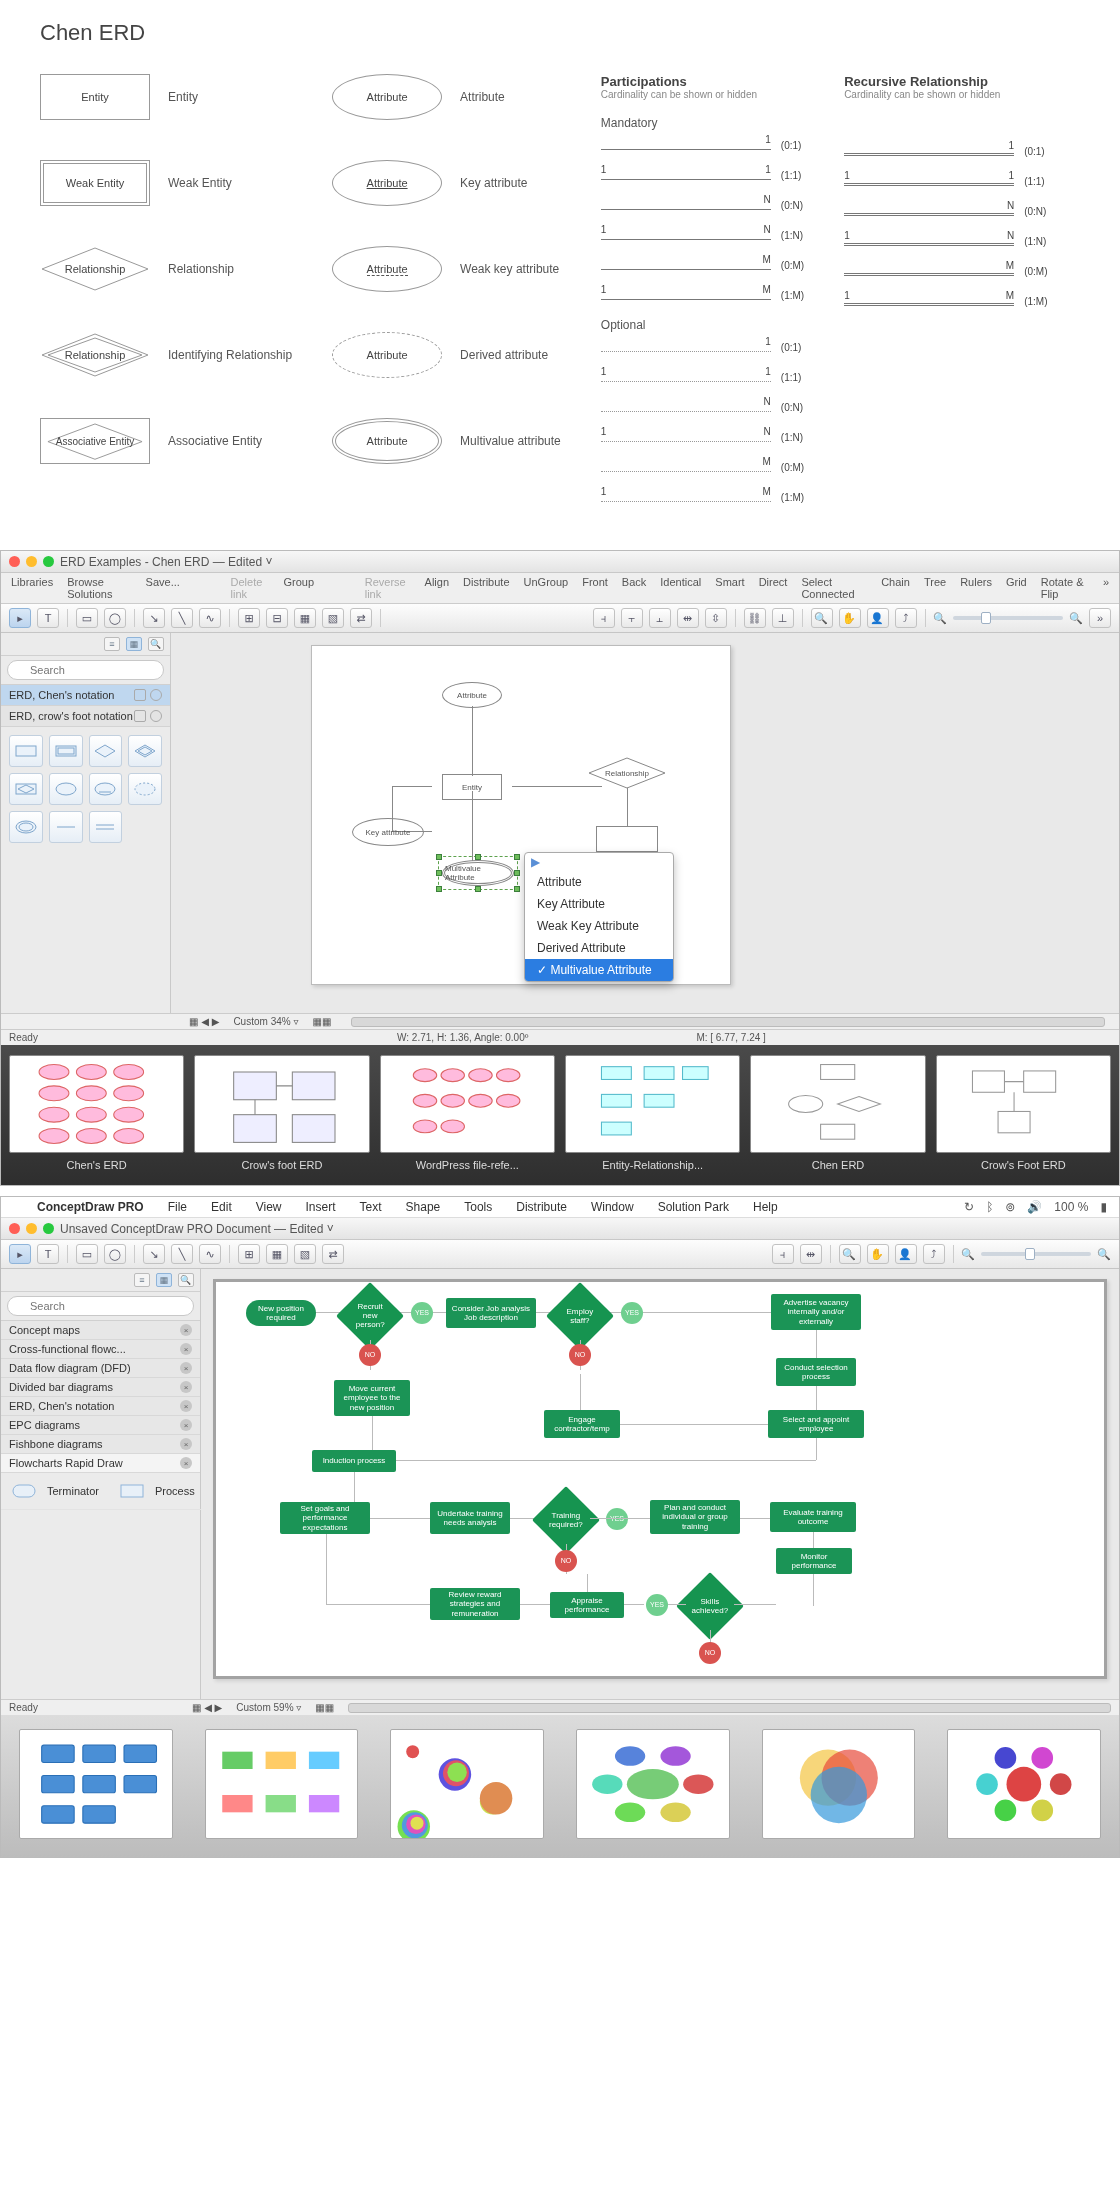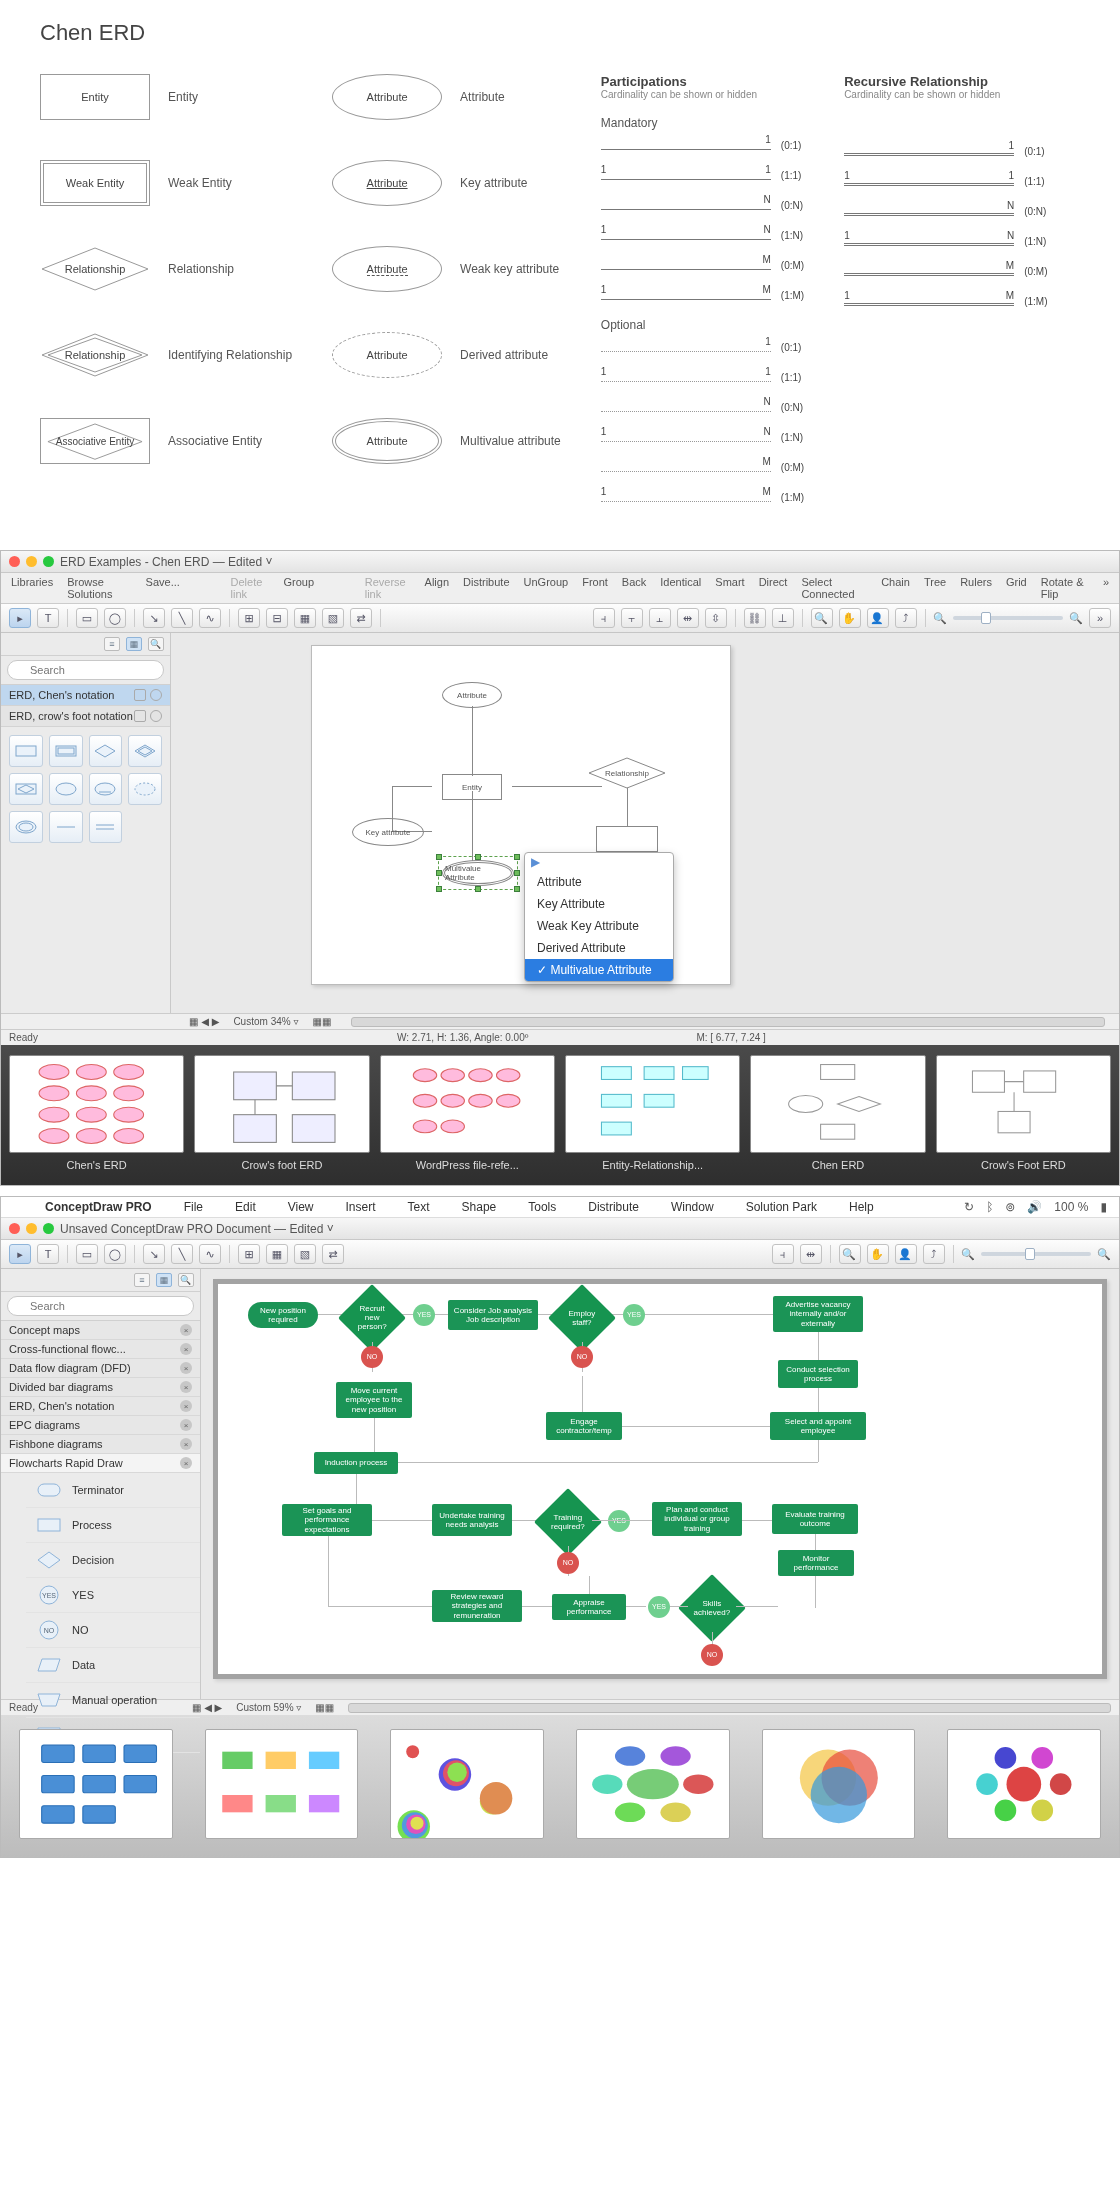--- a/index.html
+++ b/index.html
@@ -79,32 +79,32 @@
 .context-menu div.sel { background: #2b7de1; color: #fff; }
 .statusbar { display: flex; align-items: center; gap: 14px; padding: 2px 8px; background: #efefef; border-top: 1px solid #ccc; font-size: 10px; color: #555; }
 .statusbar .spacer { flex: 1; }
 .thumbs { display: flex; background: linear-gradient(#4a4a4a,#2e2e2e); padding: 10px 8px 14px; gap: 10px; }
 .thumb { flex: 1; text-align: center; }
 .thumb .img { height: 98px; background: #fff; border: 1px solid #888; border-radius: 2px; display: flex; align-items: center; justify-content: center; overflow: hidden; }
 .thumb .img svg { width: 100%; height: 100%; }
 .thumb .cap { color: #ddd; font-size: 11px; margin-top: 6px; white-space: nowrap; overflow: hidden; text-overflow: ellipsis; }
 
 
-.mac-menubar { display: flex; align-items: center; gap: 32px; padding: 3px 12px; background: #fff; border-bottom: 1px solid #ddd; font-size: 12px; color: #333; }
+.mac-menubar { display: flex; align-items: center; gap: 24px; padding: 3px 12px; background: #fff; border-bottom: 1px solid #ddd; font-size: 12px; color: #333; }
 .mac-menubar .apple { font-size: 14px; }
 .mac-menubar .appname { font-weight: 600; }
 .mac-menubar .right { margin-left: auto; display: flex; gap: 12px; align-items: center; font-size: 12px; color: #555; }
 .side-list { display: flex; flex-direction: column; }
 .side-list .row { display: flex; justify-content: space-between; align-items: center; padding: 3px 8px; font-size: 11px; border-bottom: 1px solid #d8d8d8; background: #e7e7e7; }
 .side-list .row.sel { background: #f4f4f4; font-weight: 500; }
 .side-list .row .dot { width: 12px; height: 12px; border-radius: 50%; background: #c7c7c7; display: flex; align-items: center; justify-content: center; font-size: 8px; color: #666; }
-.shape-list { display: flex; flex-direction: column; padding-left: 25px; }
+.shape-list { display: flex; flex-direction: row; }
 .shape-list .srow { display: flex; align-items: center; gap: 10px; padding: 6px 10px; font-size: 11px; border-bottom: 1px solid #e3e3e3; }
 .shape-list .srow .sicon { width: 26px; height: 22px; display: flex; align-items: center; justify-content: center; }
-.flow-canvas { position: absolute; left: 12px; top: 10px; right: 12px; bottom: 20px; background: #fff; border: 5px solid #a3a3a3; box-shadow: 2px 2px 4px rgba(0,0,0,.12); }
+.flow-canvas { position: absolute; left: 12px; top: 10px; right: 12px; bottom: 20px; background: #fff; border: 3px solid #a3a3a3; box-shadow: 2px 2px 4px rgba(0,0,0,.12); }
 .fnode { position: absolute; background: #1b9456; color: #fff; font-size: 8px; text-align: center; display: flex; align-items: center; justify-content: center; padding: 4px; border-radius: 2px; line-height: 1.15; }
 .fnode.dec { background: #169450; transform: rotate(45deg); width: 48px; height: 48px; }
 .fnode.dec span { transform: rotate(-45deg); }
 .fnode.term { border-radius: 14px; }
 .fnode.tiny { width: 22px; height: 22px; border-radius: 50%; font-size: 7px; }
 .fnode.yes { background: #6fcf8f; }
 .fnode.no { background: #d9534f; }
 .fline { position: absolute; background: #bbb; }
 .thumbs2 { display: flex; background: linear-gradient(#dcdcdc,#bcbcbc); padding: 14px 18px 18px; gap: 32px; }
 .thumbs2 .t { flex: 1; height: 110px; background: #fff; border: 1px solid #aaa; border-radius: 2px; display: flex; align-items: center; justify-content: center; overflow: hidden; }

